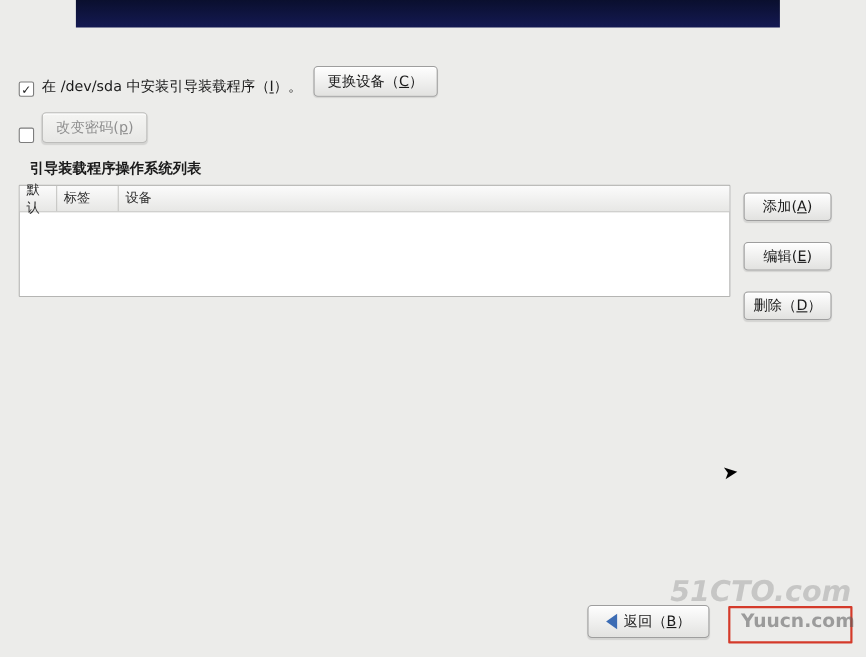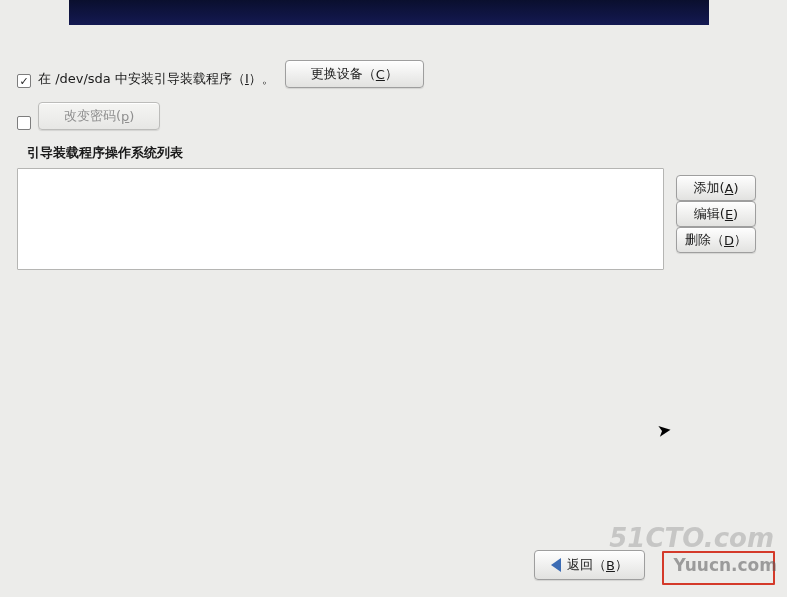--- a/index.html
+++ b/index.html
@@ -49,21 +49,21 @@
       color: #222;
       font-weight: bold;
     }
     .label { display: inline-block; margin-right: 10px; }
     .underline { text-decoration: underline; }
     .btn {
       display: inline-flex;
       align-items: center;
       justify-content: center;
       height: 28px;
-      padding: 0 25px;
+      padding: 0 12px;
       background: linear-gradient(to bottom, #fefefe, #e2e2e0);
       border: 1px solid #9e9e9e;
       border-radius: 4px;
       box-shadow: 0 1px 0 #fff inset, 0 1px 1px rgba(0,0,0,0.1);
       font-size: 13px;
       color: #1a1a1a;
       cursor: pointer;
       white-space: nowrap;
     }
     .btn.disabled {
@@ -131,21 +131,21 @@
       border-radius: 50%;
       background: #2e2e2e;
     }
     .side-buttons {
       position: absolute;
       top: 175px;
       left: 676px;
       width: 80px;
       display: flex;
       flex-direction: column;
-      gap: 0;
+      gap: 19px;
     }
     .side-buttons .btn { width: 80px; height: 26px; justify-content:center; padding:0; }
     .cursor {
       position: absolute;
       left: 657px;
       top: 420px;
       font-size: 17px;
       color: #000;
       transform: rotate(-8deg);
       pointer-events: none;
@@ -219,20 +219,25 @@
       <span>改变密码(</span>
         <span class="underline">p</span>
         <span>)</span>
     </span>
   </div>
 
   <div class="section-title">引导装载程序操作系统列表</div>
 
   <div class="table-area">
     <div class="table-container">
+      <div class="table-header">
+        <div class="th col-default">默认</div>
+        <div class="th col-label">标签</div>
+        <div class="th col-device">设备</div>
+      </div>
     </div>
   </div>
 </div>
 
 <div class="side-buttons">
   <span class="btn">
     <span>添加(</span>
       <span class="underline">A</span>
       <span>)</span>
   </span>

